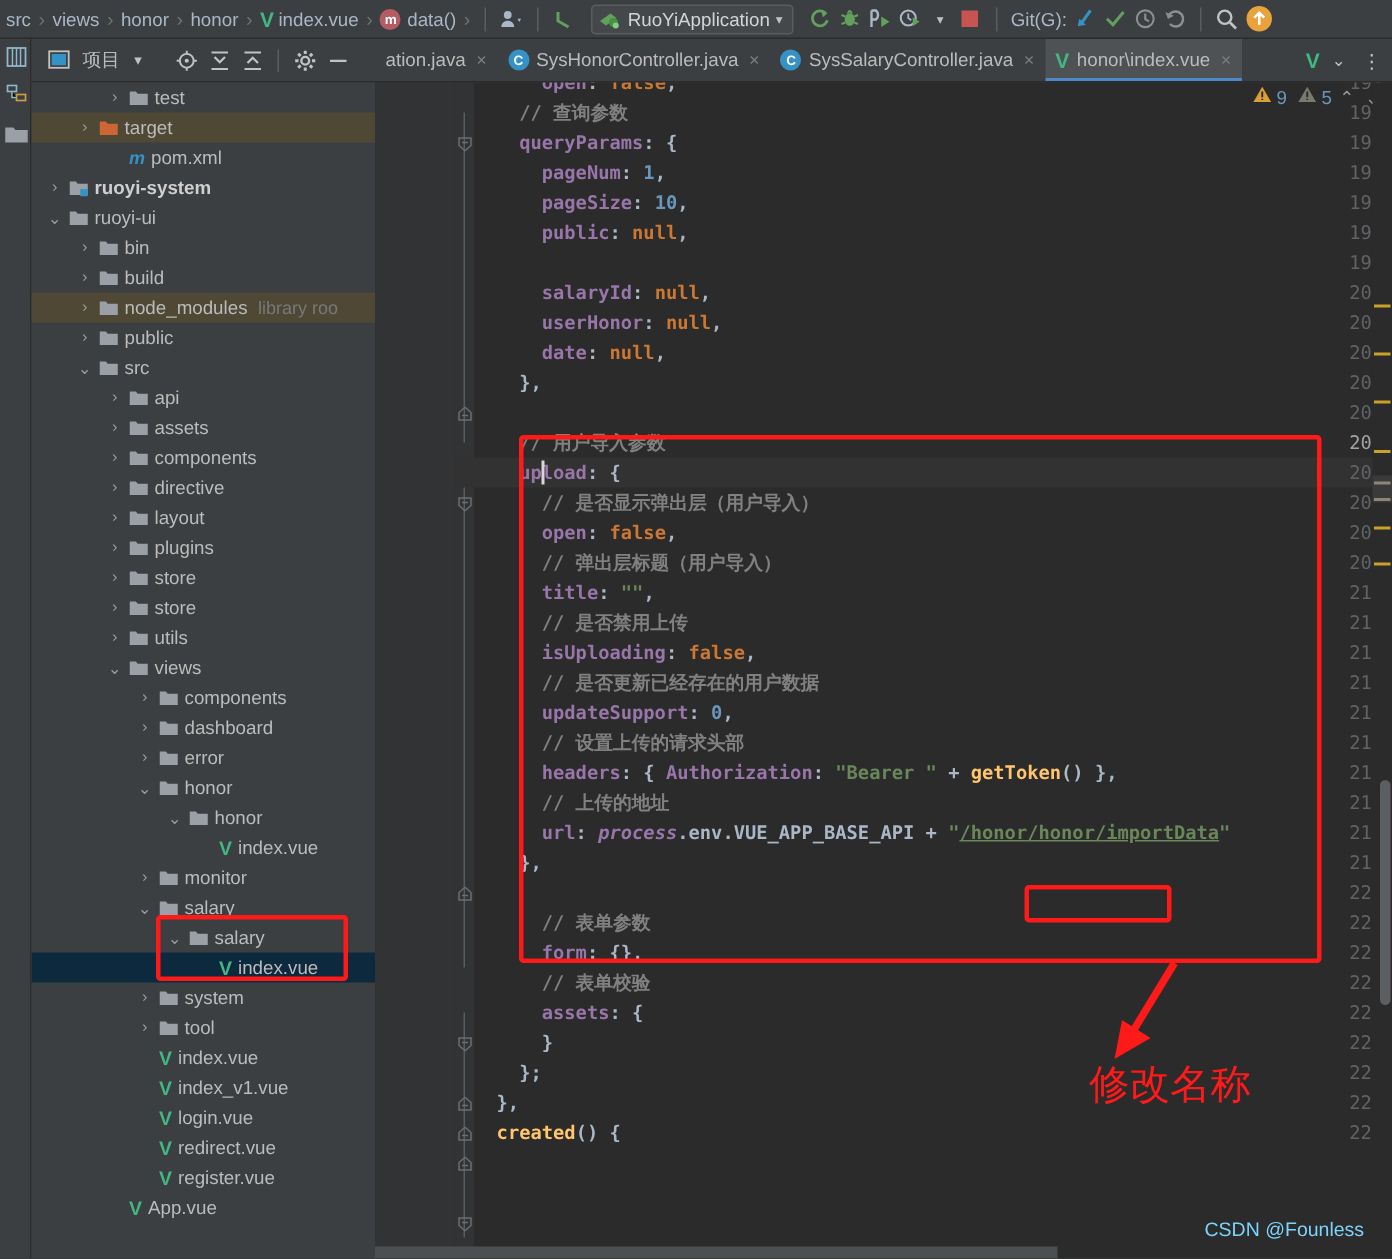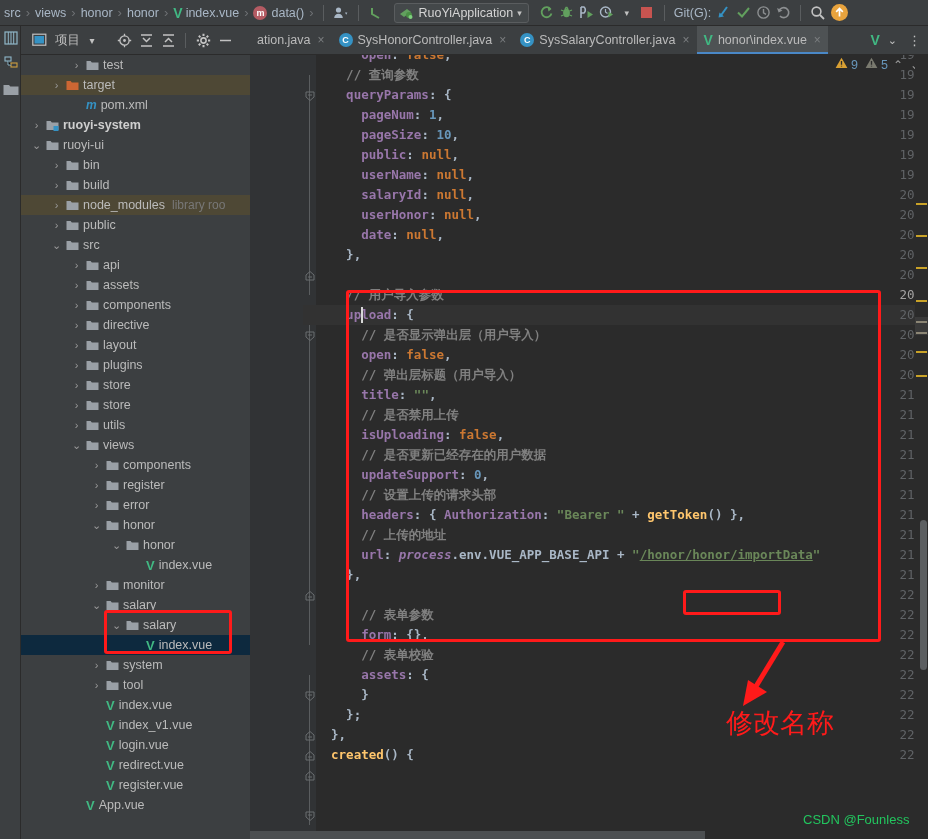--- a/index.html
+++ b/index.html
@@ -152,21 +152,21 @@
 
   
   .redbox{
     position:absolute; border:3px solid #ff1a1a; border-radius:3px; pointer-events:none;
   }
   .annot-text{
     position:absolute; color:#ff1a1a; font-size:27px; white-space:nowrap;
     font-family:"DejaVu Sans", sans-serif;
   }
   .watermark{
-    position:absolute; color:#22c55e; font-size:13px;
+    position:absolute; color:#7dd3fc; font-size:13px;
     font-family:"Liberation Sans", sans-serif;
   }
   .bottomstrip{
     position:absolute; left:250px; top:831px; width:455px; height:8px; background:#4c4f51;
   }
 </style>
 </head>
 <body>
 
 <div class="app">
@@ -577,21 +577,21 @@
         <span class="tname">components</span>
       </div>
       <div class="trow" style="top: 420px; position: absolute; left: 0px; width: 229px;">
         <span style="display: inline-block; flex: 0 0 auto; width: 70px;"></span>
         <span class="arrow" style="font-size: 11px;">›</span>
         <span class="ficon" style="margin-left: 4px;">
           <svg width="13" height="11" viewBox="0 0 13 11">
             <path d="M0.5 1 L4.6 1 L5.8 2.5 L12.5 2.5 L12.5 10 L0.5 10 Z" fill="#9aa0a6"></path>
           </svg>
         </span>
-        <span class="tname">register</span>
+        <span class="tname">dashboard</span>
       </div>
       <div class="trow" style="top: 440px; position: absolute; left: 0px; width: 229px;">
         <span style="display: inline-block; flex: 0 0 auto; width: 70px;"></span>
         <span class="arrow" style="font-size: 11px;">›</span>
         <span class="ficon" style="margin-left: 4px;">
           <svg width="13" height="11" viewBox="0 0 13 11">
             <path d="M0.5 1 L4.6 1 L5.8 2.5 L12.5 2.5 L12.5 10 L0.5 10 Z" fill="#9aa0a6"></path>
           </svg>
         </span>
         <span class="tname">error</span>
@@ -807,21 +807,20 @@
         <div class="lnum" style="top: 670px;">227</div>
         <div class="lnum" style="top: 690px;">228</div>
       </div>
     <div class="code" id="code">
         <div class="cl" style="top: -10px;"><span class="t-pln">      </span><span class="t-prop">open</span><span class="t-pln">: </span><span class="t-key">false</span><span class="t-pln">,</span></div>
         <div class="cl" style="top: 10px;"><span class="t-pln">    </span><span class="t-cmt">// 查询参数</span></div>
         <div class="cl" style="top: 30px;"><span class="t-pln">    </span><span class="t-prop">queryParams</span><span class="t-pln">: {</span></div>
         <div class="cl" style="top: 50px;"><span class="t-pln">      </span><span class="t-prop">pageNum</span><span class="t-pln">: </span><span class="t-num">1</span><span class="t-pln">,</span></div>
         <div class="cl" style="top: 70px;"><span class="t-pln">      </span><span class="t-prop">pageSize</span><span class="t-pln">: </span><span class="t-num">10</span><span class="t-pln">,</span></div>
         <div class="cl" style="top: 90px;"><span class="t-pln">      </span><span class="t-prop">public</span><span class="t-pln">: </span><span class="t-key">null</span><span class="t-pln">,</span></div>
-        <div class="cl" style="top: 110px;"><span class="t-pln">      </span><span class="t-prop">userName</span><span class="t-pln">: </span><span class="t-key">null</span><span class="t-pln">,</span></div>
         <div class="cl" style="top: 150px;"><span class="t-pln">      </span><span class="t-prop">userHonor</span><span class="t-pln">: </span><span class="t-key">null</span><span class="t-pln">,</span></div>
         <div class="cl" style="top: 130px;"><span class="t-pln">      </span><span class="t-prop">salaryId</span><span class="t-pln">: </span><span class="t-key">null</span><span class="t-pln">,</span></div>
         <div class="cl" style="top: 170px;"><span class="t-pln">      </span><span class="t-prop">date</span><span class="t-pln">: </span><span class="t-key">null</span><span class="t-pln">,</span></div>
         <div class="cl" style="top: 190px;"><span class="t-pln">    },</span></div>
         <div class="cl" style="top: 210px;"></div>
         <div class="cl" style="top: 230px;"><span class="t-pln">    </span><span class="t-cmt">// 用户导入参数</span></div>
         <div class="cl" style="top: 250px;"><span class="t-pln">    </span><span class="t-prop">upload</span><span class="t-pln">: {</span></div>
         <div class="cl" style="top: 270px;"><span class="t-pln">      </span><span class="t-cmt">// 是否显示弹出层（用户导入）</span></div>
         <div class="cl" style="top: 290px;"><span class="t-pln">      </span><span class="t-prop">open</span><span class="t-pln">: </span><span class="t-key">false</span><span class="t-pln">,</span></div>
         <div class="cl" style="top: 310px;"><span class="t-pln">      </span><span class="t-cmt">// 弹出层标题（用户导入）</span></div>

